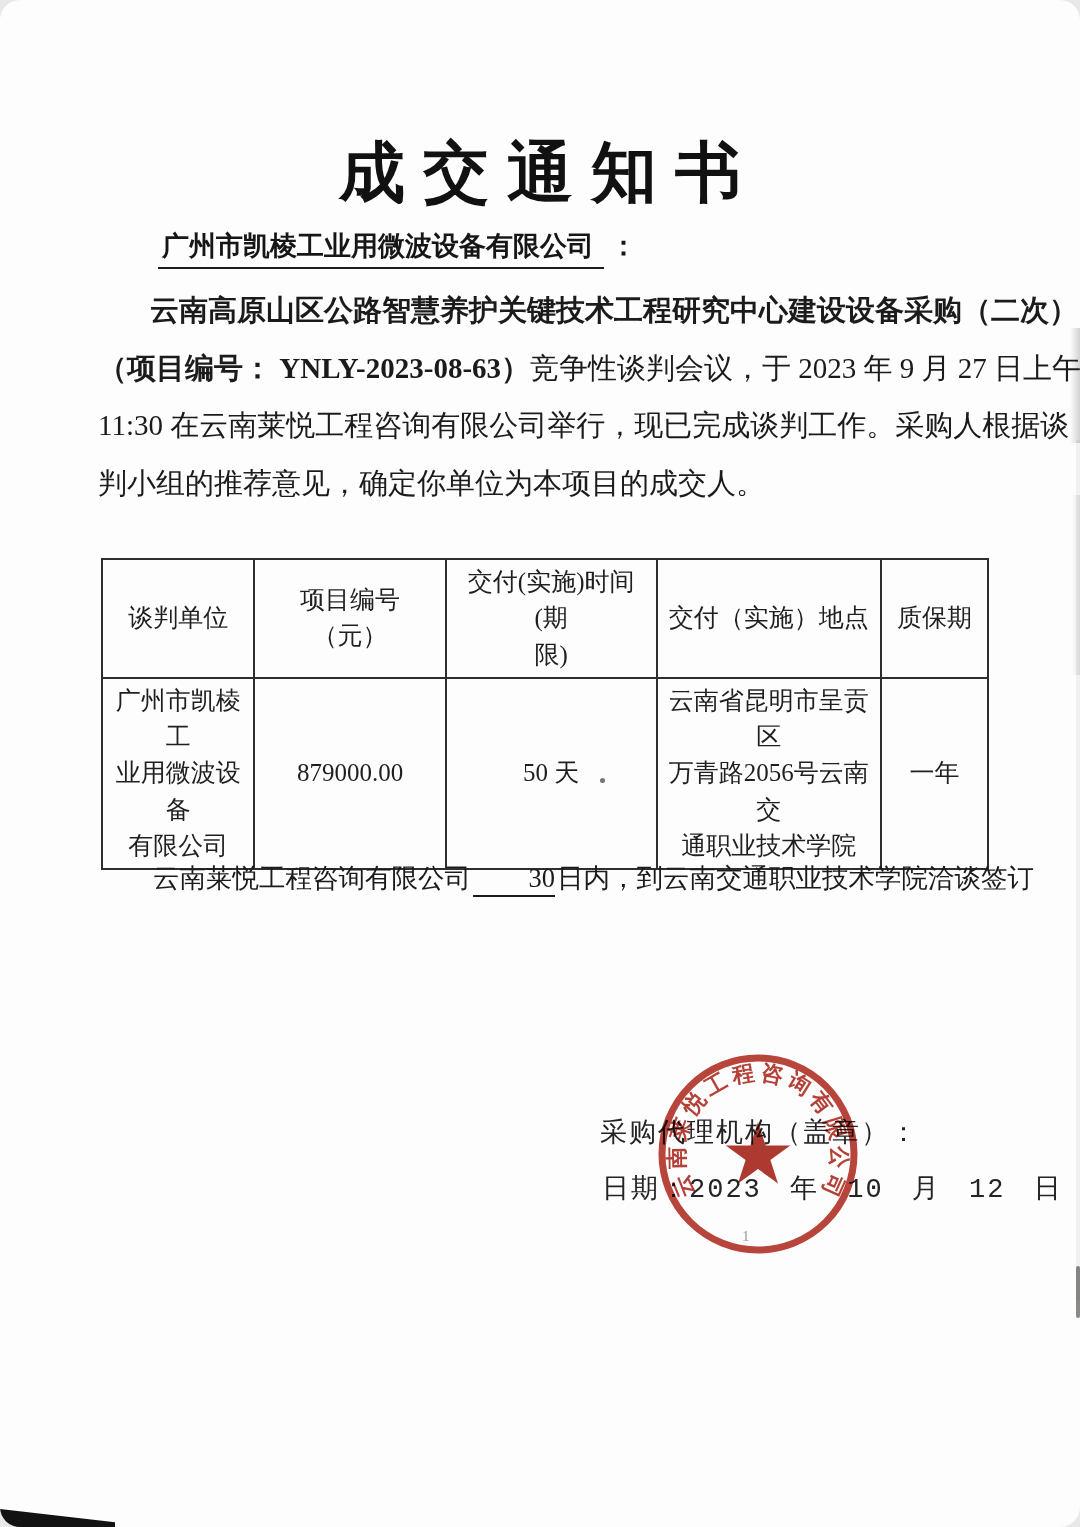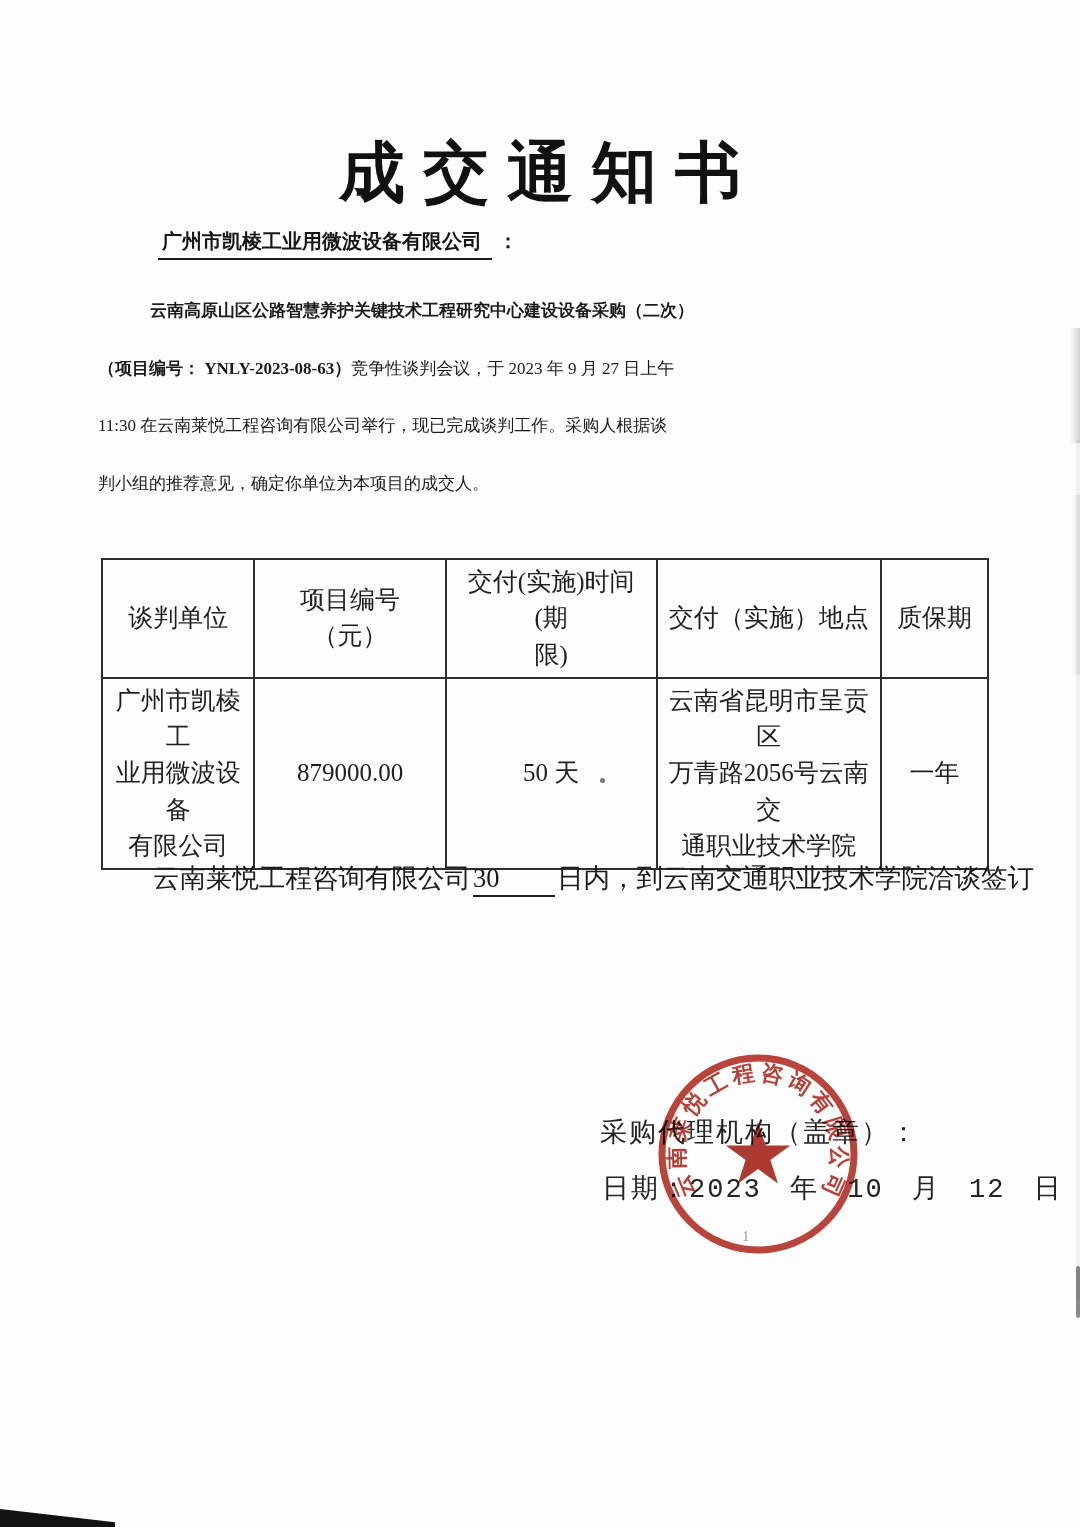--- a/index.html
+++ b/index.html
@@ -7,20 +7,21 @@
   body { font-family: "Liberation Serif", "DejaVu Serif", serif; }
 
   .page {
     position: relative;
     width: 1080px;
     height: 1527px;
     margin: 0 auto;
     background: #fdfdfd;
     color: #1d1d1d;
     overflow: hidden;
+    border-radius: 20px;
   }
 
   
   .doc-title {
     position: absolute;
     top: 128px;
     left: 0;
     width: 100%;
     text-align: center;
     font-size: 66px;
@@ -29,39 +30,39 @@
     padding-left: 18px; 
     color: #111;
     white-space: nowrap;
   }
 
   
   .addressee {
     position: absolute;
     top: 228px;
     left: 158px;
-    font-size: 20px;
+    font-size: 27px;
     font-weight: 700;
     color: #161616;
     white-space: nowrap;
   }
   .addressee .name {
     display: inline-block;
     border-bottom: 2px solid #1c1c1c;
     padding: 0 10px 3px 4px;
   }
   .addressee .colon { margin-left: 6px; }
 
   
   .body-par {
     position: absolute;
     top: 282px;
     left: 98px;
     width: 884px;
-    font-size: 17px;
+    font-size: 29px;
     line-height: 57.5px;
     color: #1b1b1b;
   }
   .body-par .line { white-space: nowrap; }
   .body-par .indent { padding-left: 52px; }
   .bold { font-weight: 700; }
 
   
   .quote-table {
     position: absolute;
@@ -92,21 +93,21 @@
     width: 884px;
     font-size: 26.5px;
     line-height: 57.5px;
     color: #1b1b1b;
   }
   .notice-par .line { white-space: nowrap; }
   .notice-par .indent { padding-left: 55px; }
   .days-blank {
     display: inline-block;
     min-width: 82px;
-    text-align: left;
+    text-align: right;
     border-bottom: 2px solid #1c1c1c;
     margin: 11px 2px;
     line-height: 1.2;
   }
 
   
   .sig-line1 {
     position: absolute;
     top: 1114px;
     left: 600px;

